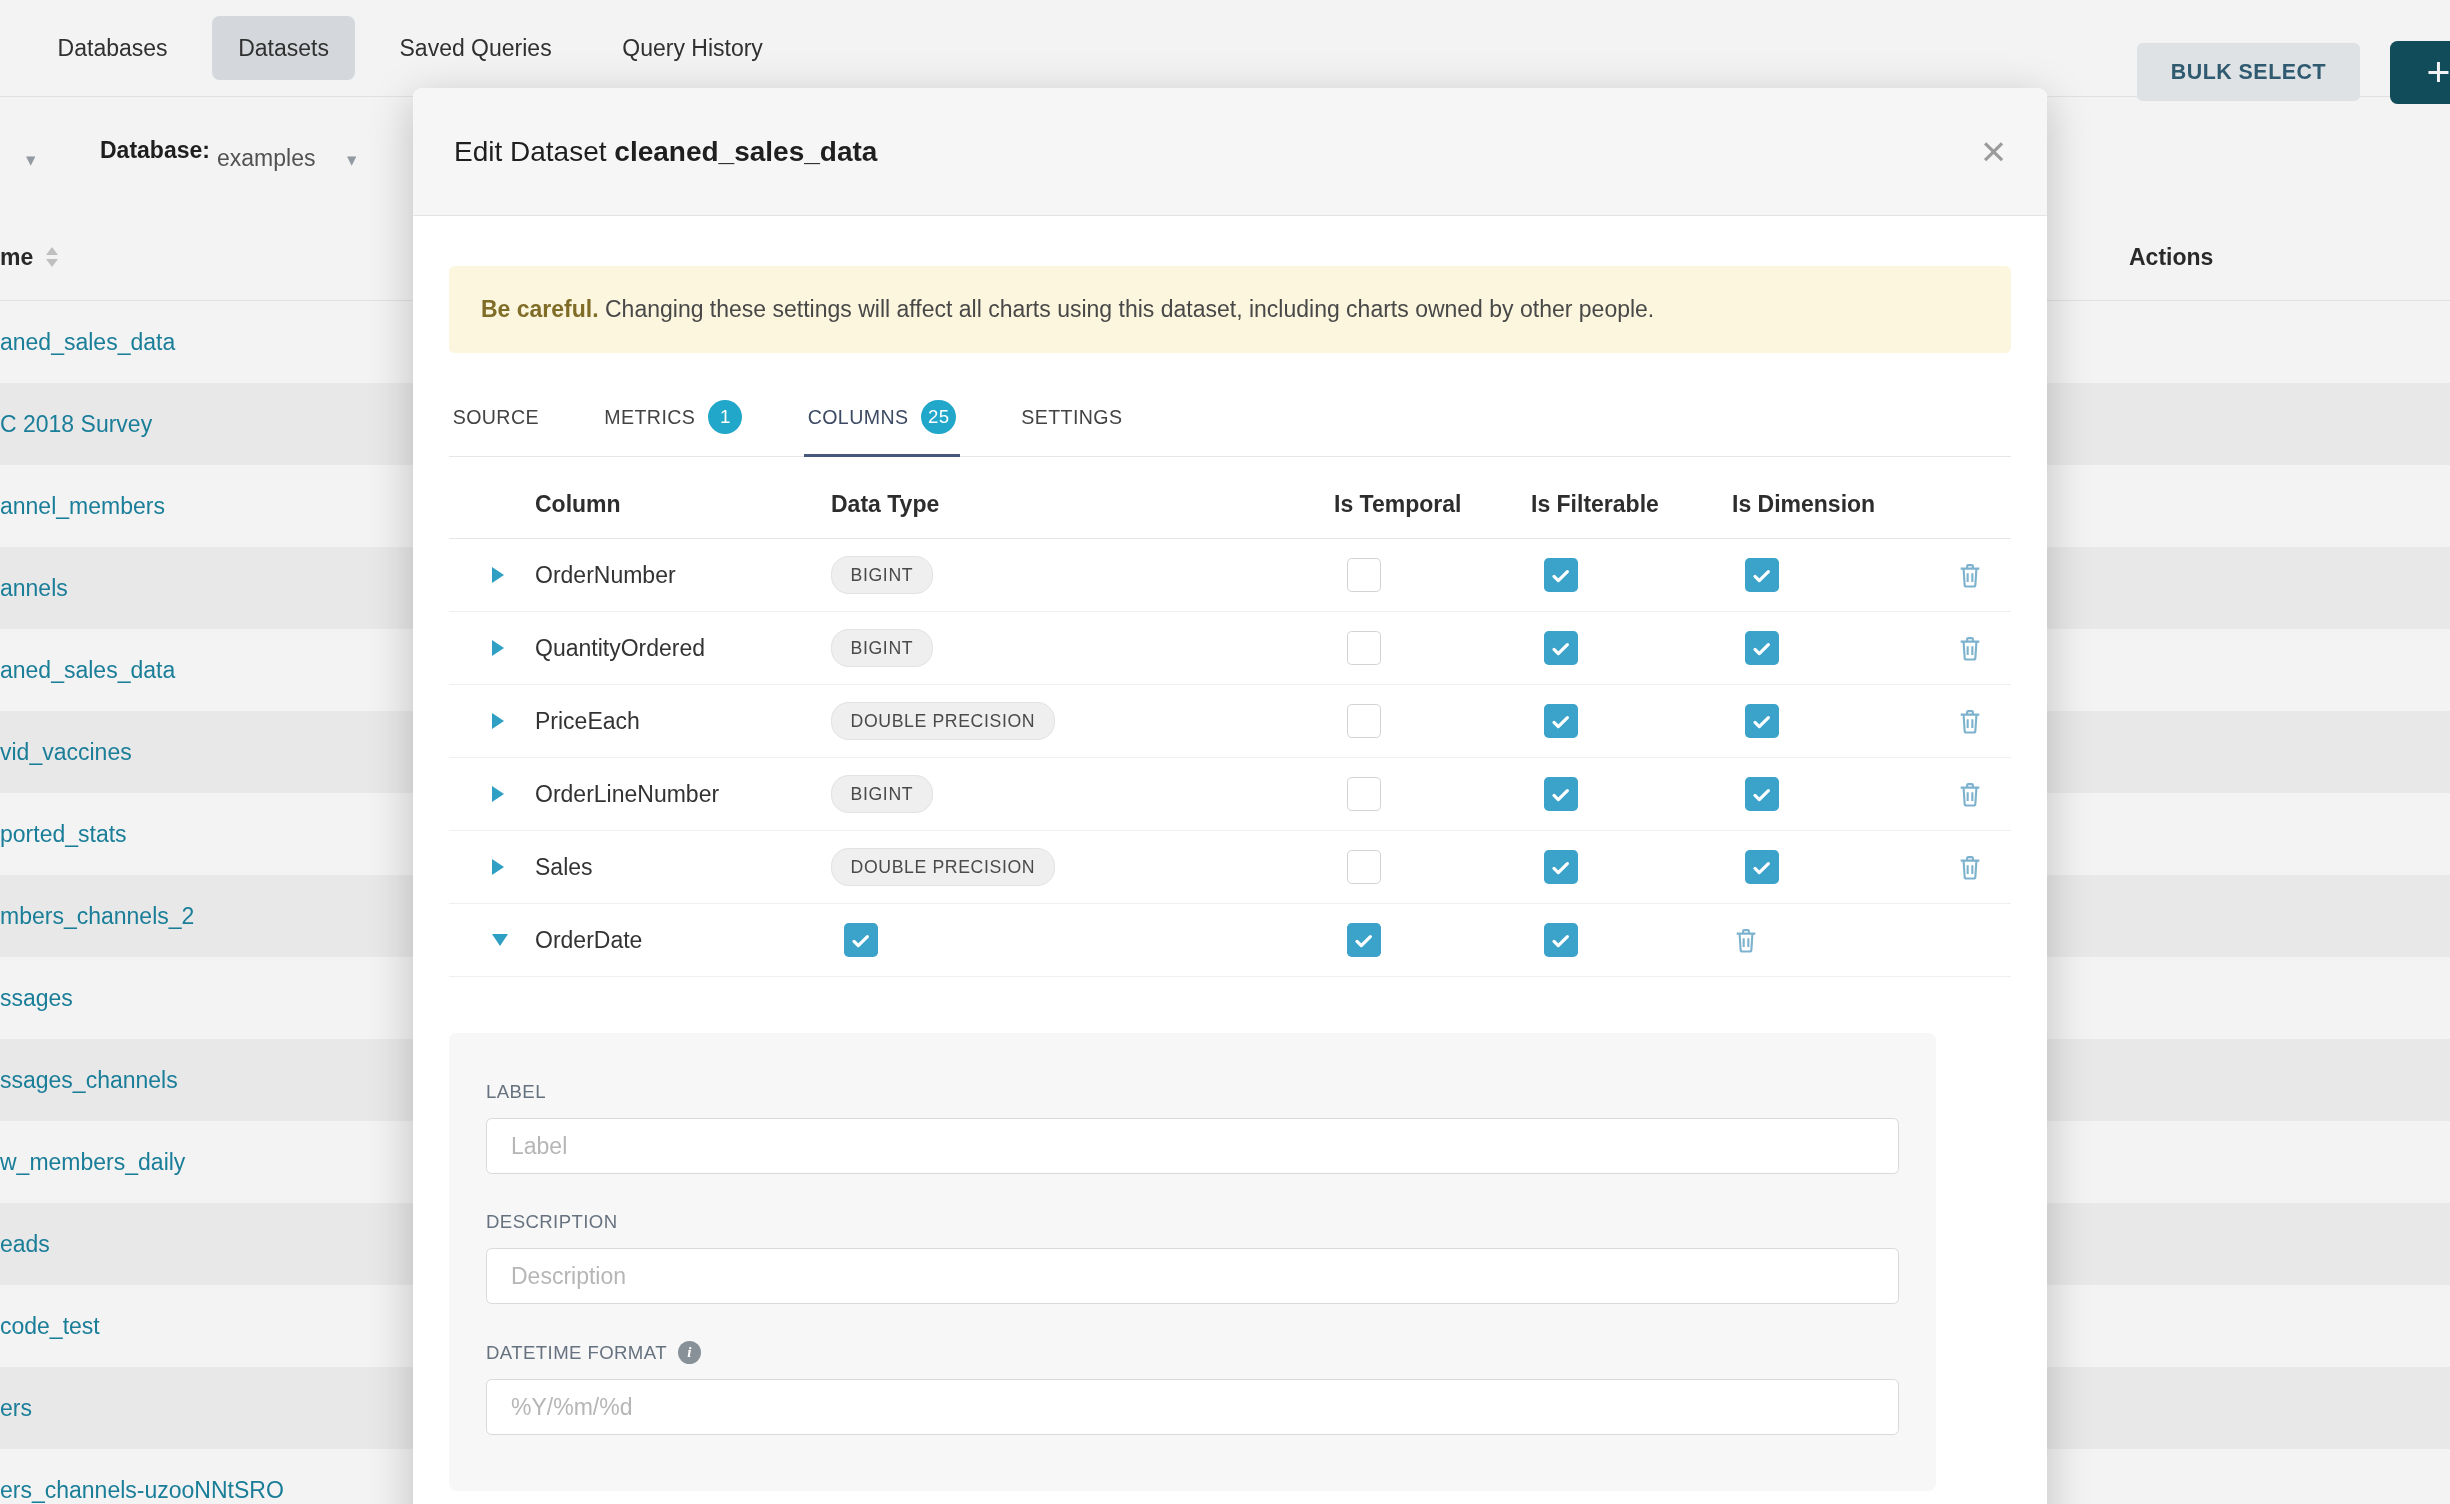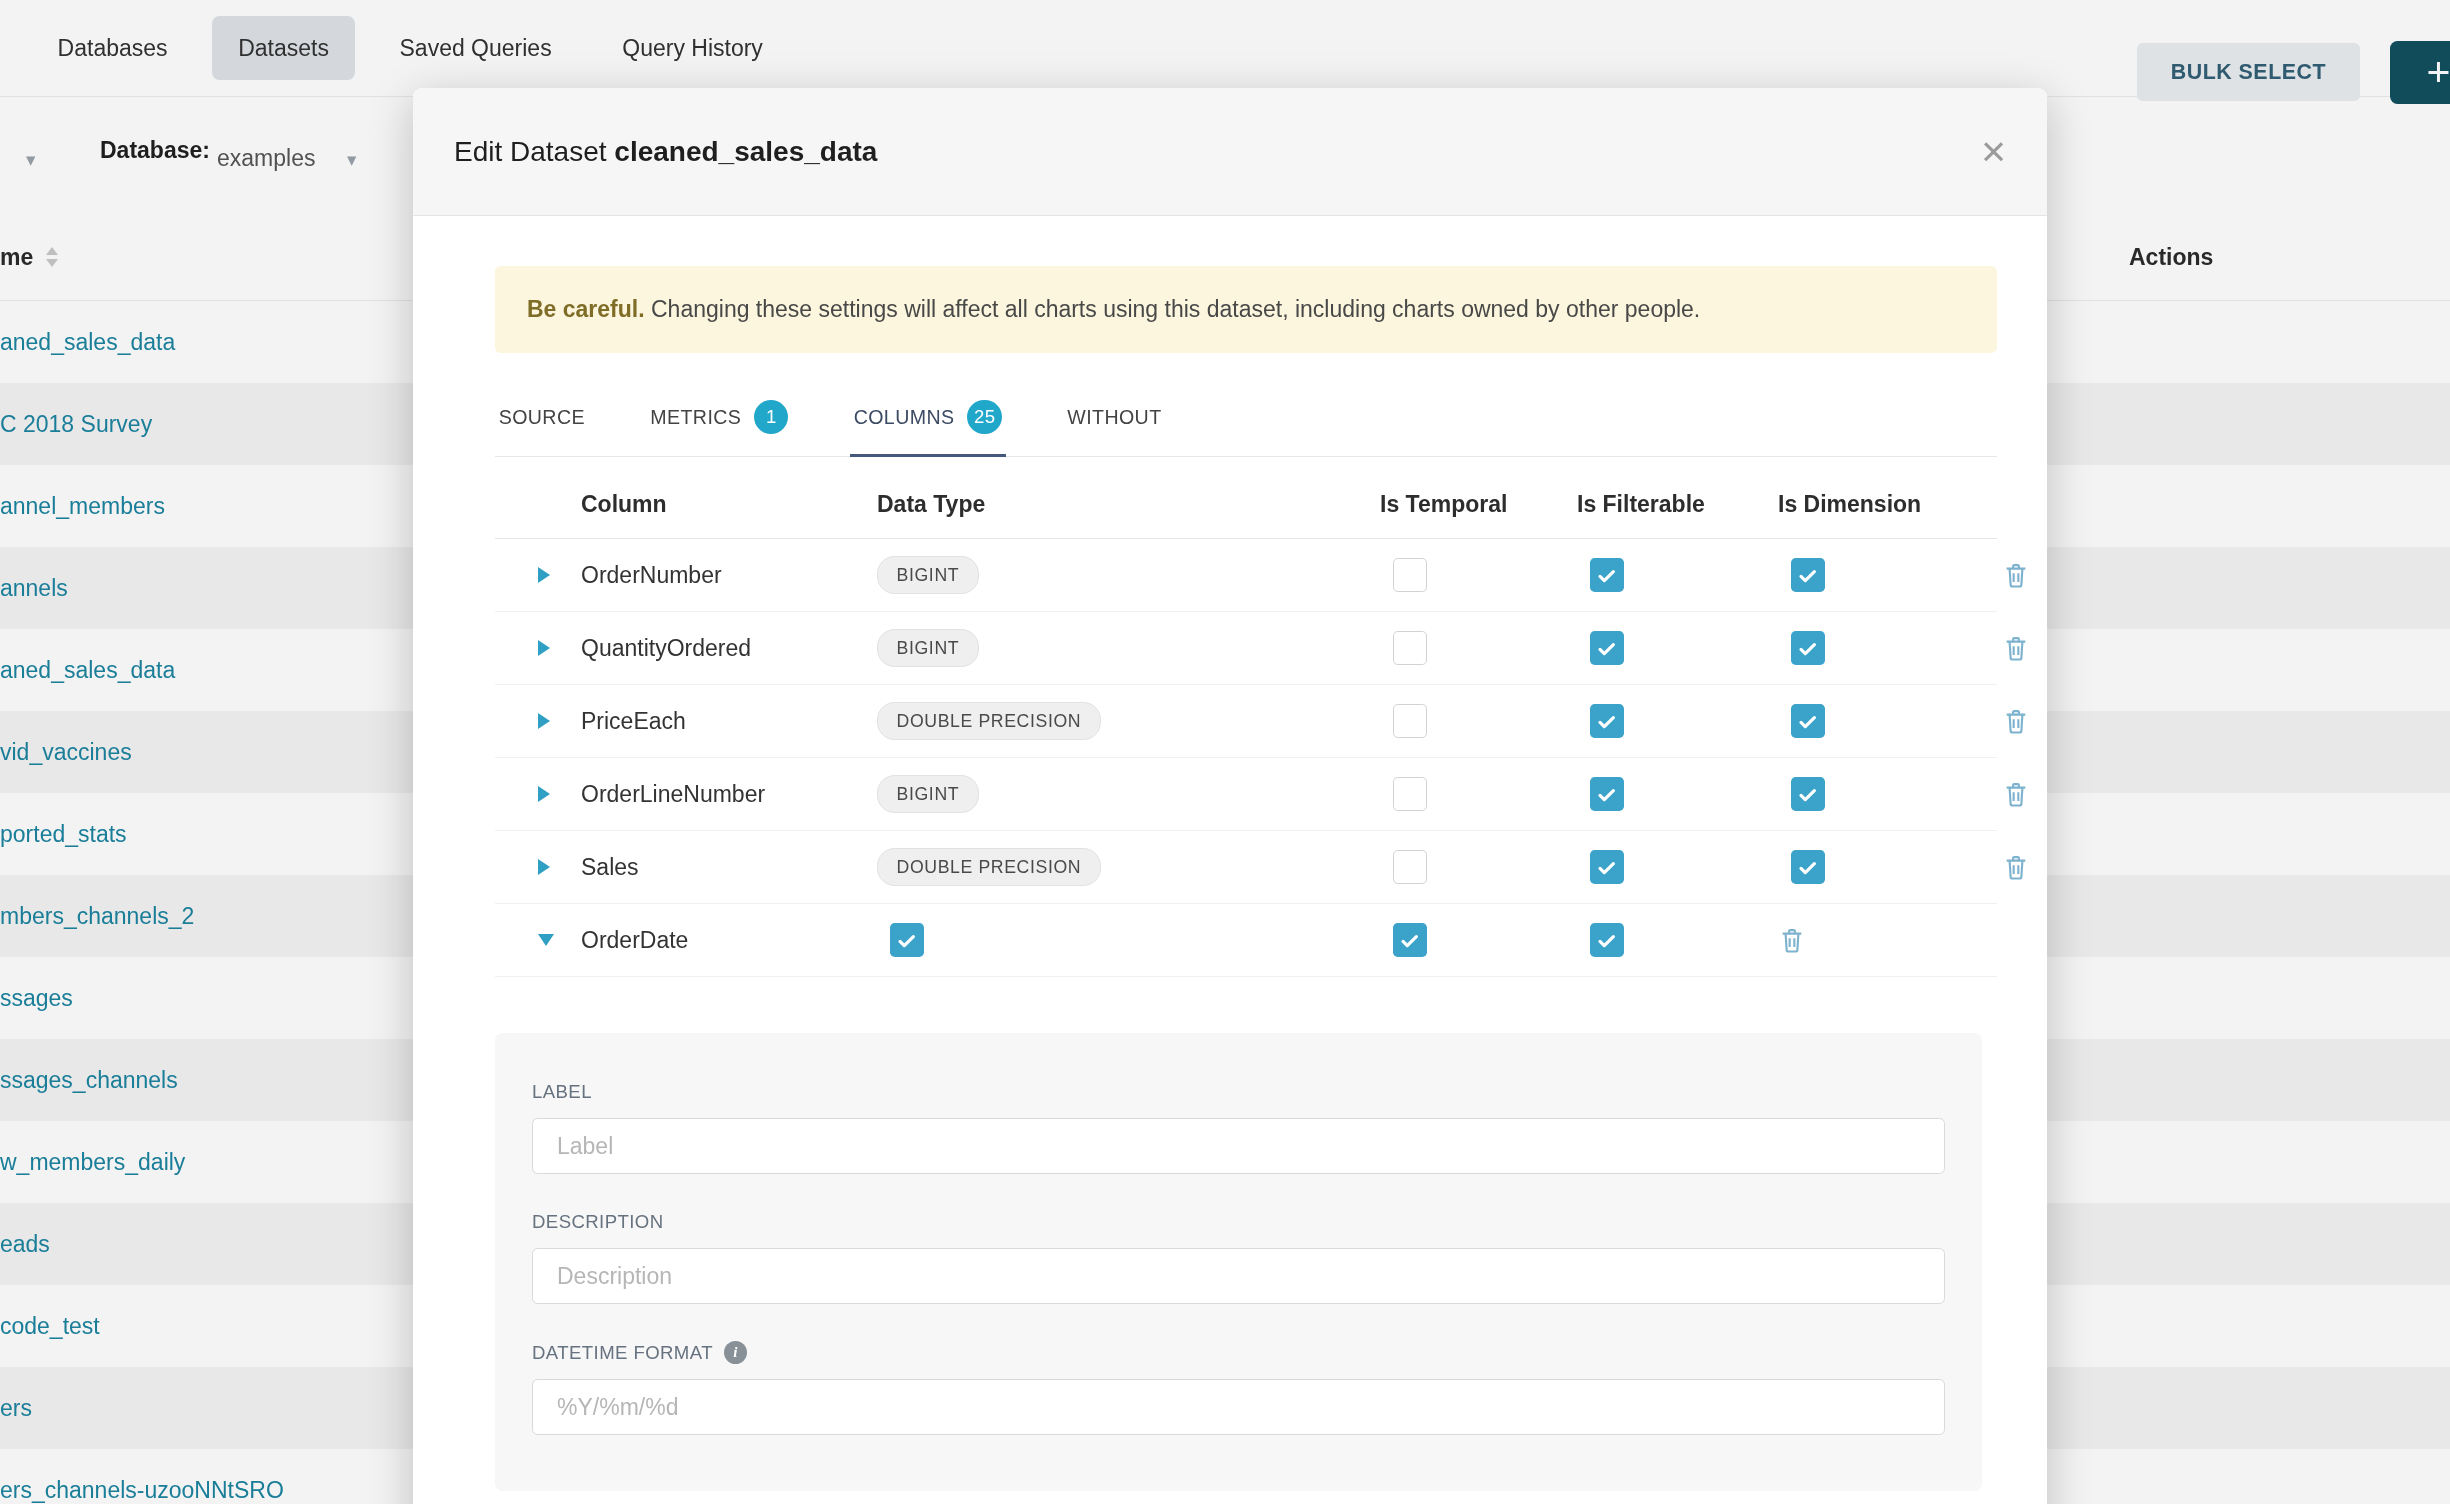--- a/index.html
+++ b/index.html
@@ -63,21 +63,21 @@
   .modal-header {
     height:128px; display:flex; align-items:center; padding:0 41px;
     background:#f6f6f6; border-bottom:0.9px solid #e4e4e4; border-radius:9.3px 9.3px 0 0;
   }
   .modal-title { font-size:28px; color:#1f1f1f; }
   .modal-title .bold { font-weight:700; }
   .modal-close {
     margin-left:auto; font-size:43px; color:#9b9b9b; line-height:1;
     background:none; border:none; font-family:inherit; cursor:pointer;
   }
-  .modal-body { padding:0 50px;margin-left:32px; }
+  .modal-body { padding:0 36px; }
 
   .banner {
     margin-top:50px; background:#fcf6de; border-radius:5.6px; padding:28px 32px;
     font-size:23px; color:#484848; line-height:1.35;
   }
   .banner .bold { color:#7f6c26; font-weight:700; }
 
   .tabs { margin-top:32px; border-bottom:0.9px solid #e6e6e6; display:flex; }
   .tab {
     display:flex; align-items:center; gap:13px; padding:15px 3.7px 22.4px; margin-right:58px;
@@ -231,21 +231,21 @@
         </div>
       <div class="tab">
           <span>METRICS</span>
           <span class="badge">1</span>
         </div>
       <div class="tab active">
           <span>COLUMNS</span>
           <span class="badge">25</span>
         </div>
       <div class="tab">
-          <span>WITHOUT</span>
+          <span>SETTINGS</span>
         </div>
     </div>
 
     <div class="cols-table">
       <div class="cgrid chead">
         <span class="ccell"></span>
         <span class="ccell">Column</span>
         <span class="ccell">Data Type</span>
         <span class="ccell">Is Temporal</span>
         <span class="ccell">Is Filterable</span>

